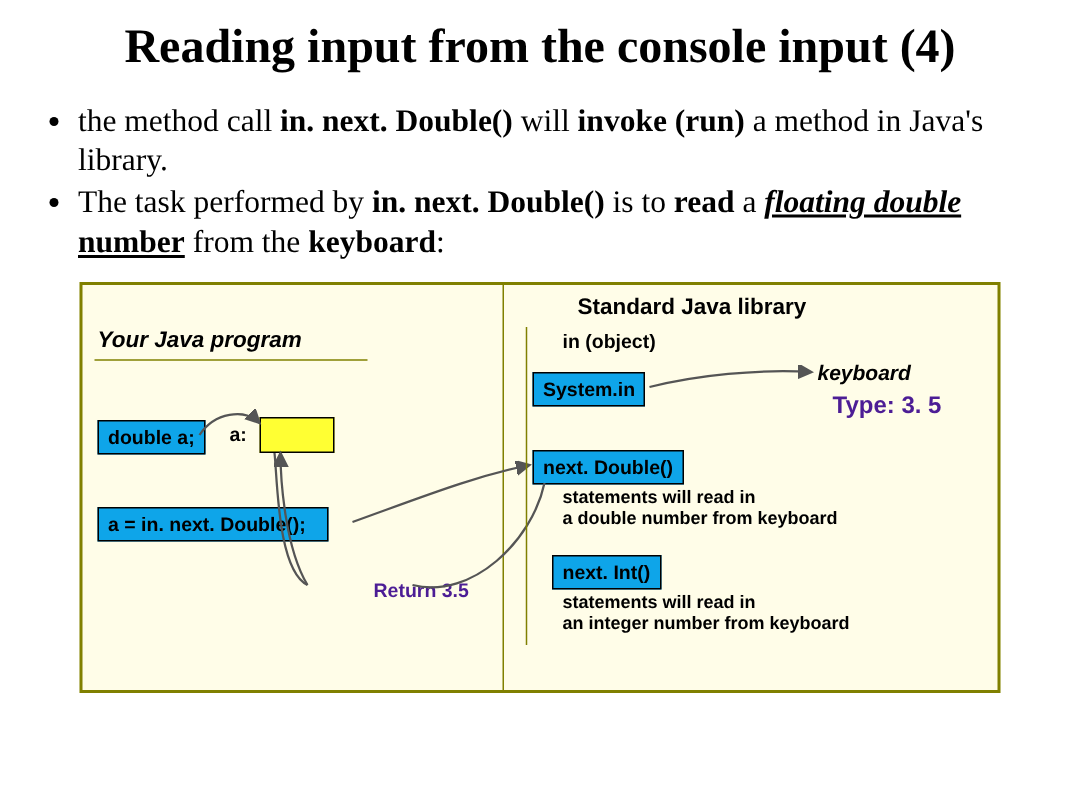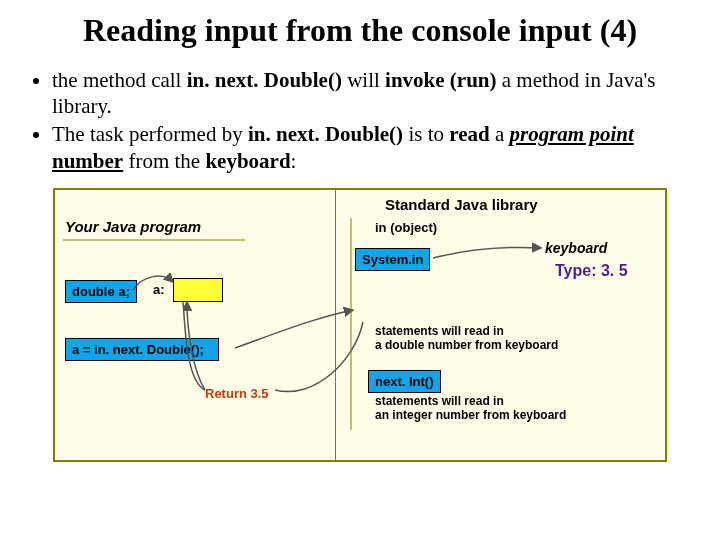--- a/index.html
+++ b/index.html
@@ -88,40 +88,41 @@
   .typed {
     position: absolute;
     font-weight: bold;
     font-size: 16px;
     color: #4c1d95;
   }
   .ret {
     position: absolute;
     font-size: 13px;
     font-weight: bold;
-    color: #c2410c;
+    color: #4c1d95;
+    margin-left: 44px;
   }
   .arrow {
     position: absolute;
     stroke: #555;
     fill: none;
   }
 </style>
 </head>
 <body>
 
 <div class="slide">
   <h1>Reading input from the console input (4)</h1>
 
   <ul class="bullets">
     <li>
       <span>the method call </span><span class="bold">in. next. Double()</span><span> will </span><span class="bold">invoke (run)</span><span> a method in Java's library.</span>
     </li>
     <li>
-      <span>The task performed by </span><span class="bold">in. next. Double()</span><span> is to </span><span class="bold">read</span><span> a </span><span class="bold ital uline">program point</span><span> </span><span class="bold uline">number</span><span> from the </span><span class="bold">keyboard</span><span>:</span>
+      <span>The task performed by </span><span class="bold">in. next. Double()</span><span> is to </span><span class="bold">read</span><span> a </span><span class="bold ital uline">floating double</span><span> </span><span class="bold uline">number</span><span> from the </span><span class="bold">keyboard</span><span>:</span>
     </li>
   </ul>
 
   <div class="diagram">
     <div class="divider" style="left:280px;"></div>
 
     <div class="sect" style="left:330px; top:6px;">Standard Java library</div>
     <div class="sect ital" style="left:10px; top:28px;">Your Java program</div>
 
     <div class="box" style="left:10px; top:90px;">double a;</div>
@@ -132,20 +133,21 @@
 
     <div class="ret" style="left:150px; top:196px;">Return 3.5</div>
 
     <div class="label bold" style="left:320px; top:30px;">in (object)</div>
 
     <div class="box" style="left:300px; top:58px;">System.in</div>
 
     <div class="kblabel" style="left:490px; top:50px;">keyboard</div>
     <div class="typed" style="left:500px; top:72px;">Type: 3. 5</div>
 
+    <div class="box" style="left:300px; top:110px;">next. Double()</div>
     <div class="label small bold" style="left:320px; top:135px;">
       <div>statements will read in</div>
       <div>a double number from keyboard</div>
     </div>
 
     <div class="box" style="left:313px; top:180px;">next. Int()</div>
     <div class="label small bold" style="left:320px; top:205px;">
       <div>statements will read in</div>
       <div>an integer number from keyboard</div>
     </div>

